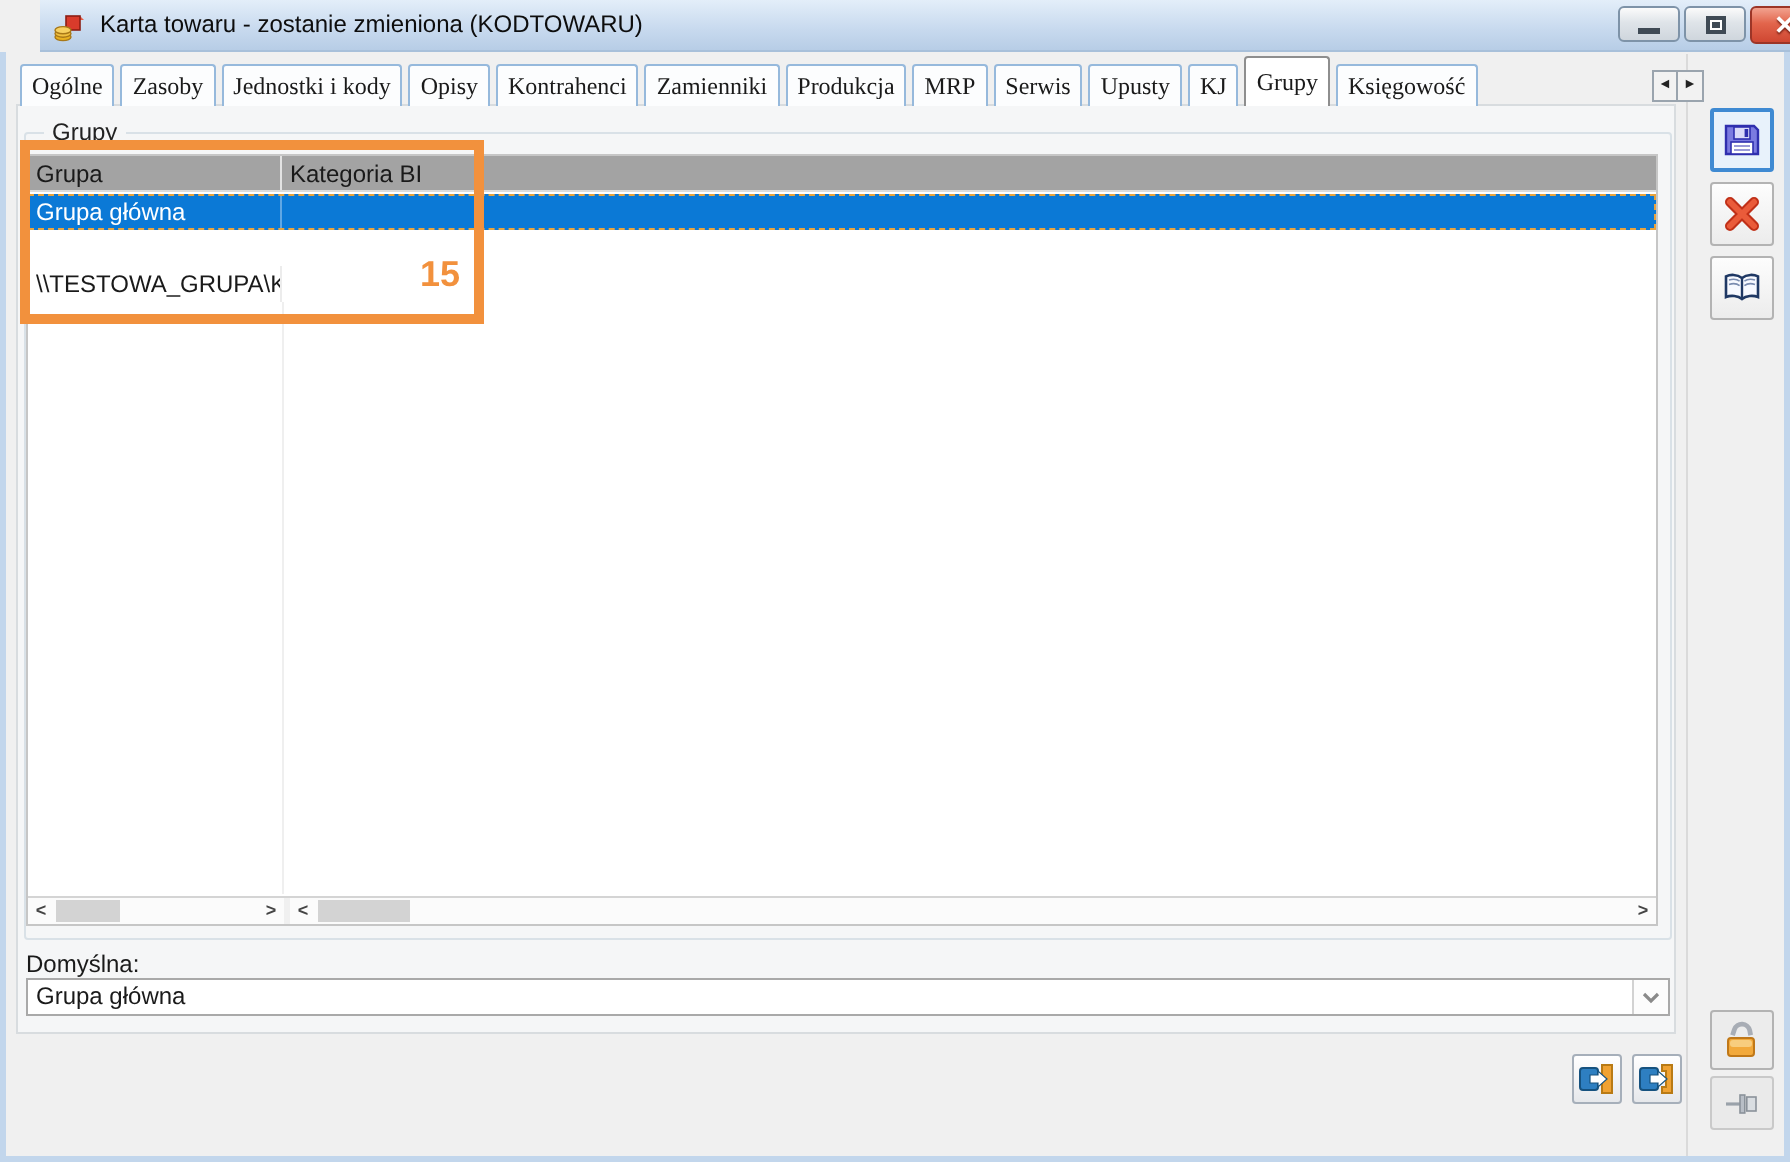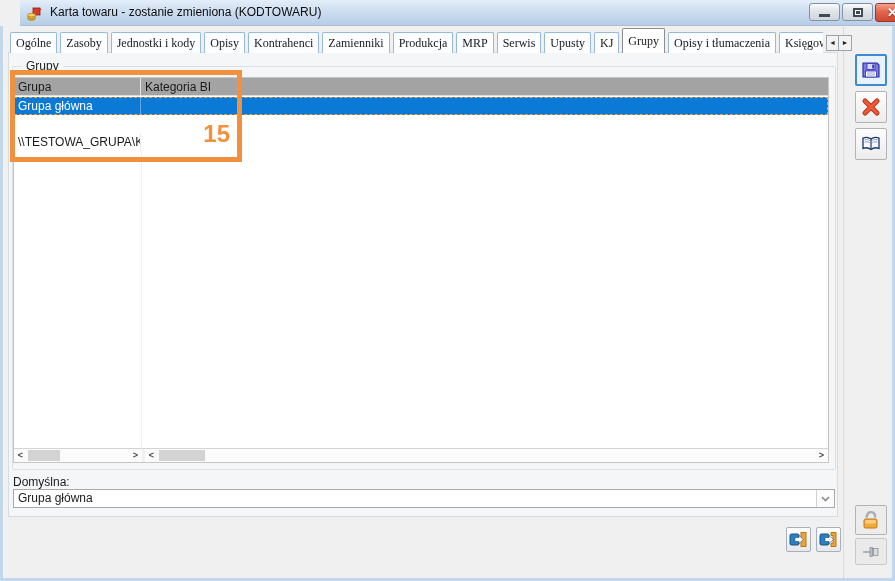--- a/index.html
+++ b/index.html
@@ -61,21 +61,21 @@
   .sb-gap { width:3px; background:#f0f0f0; height:13px; }
   .sb-right { flex:1; }
   .sb .arr { width:13px; text-align:center; font-size:9px; font-weight:bold; line-height:13px; color:#444; cursor:pointer; }
   .sb .track { flex:1; position:relative; cursor:pointer; }
   .sb .thumb { position:absolute; top:1px; bottom:1px; background:#d3d3d3; }
   .sb-left .thumb { left:1px; width:32px; }
   .sb-right .thumb { left:1px; width:46px; }
 
   
   .annot { position:absolute; left:10px; top:70px; width:232px; height:92px; border:5px solid #F2913D; z-index:8; pointer-events:none; }
-  .annot-label { position:absolute; right:7px; bottom:9px; color:#F2913D; font-size:24px; font-weight:bold; }
+  .annot-label { position:absolute; right:7px; bottom:9px; color:#F2913D; font-size:18px; font-weight:bold; }
 
   
   .def-label { position:absolute; left:13px; top:475px; z-index:3; }
   .combo { position:absolute; left:13px; top:489px; width:822px; height:19px; background:#fff; border:1px solid #a9a9a9; display:flex; z-index:3; cursor:pointer; }
   .combo-text { flex:1; padding-left:4px; line-height:17px; }
   .combo-btn { width:18px; border-left:1px solid #d2d2d2; background:#fcfcfc; display:flex; align-items:center; justify-content:center; }
 
   
   .mv-btn { position:absolute; width:25px; height:25px; border:1px solid #a6afba; border-radius:2px;
     background:linear-gradient(#ffffff,#e6e8eb); display:flex; align-items:center; justify-content:center; cursor:pointer; z-index:3; }
@@ -130,21 +130,20 @@
     <div class="tab">Jednostki i kody</div>
     <div class="tab">Opisy</div>
     <div class="tab">Kontrahenci</div>
     <div class="tab">Zamienniki</div>
     <div class="tab">Produkcja</div>
     <div class="tab">MRP</div>
     <div class="tab">Serwis</div>
     <div class="tab">Upusty</div>
     <div class="tab">KJ</div>
     <div class="tab active">Grupy</div>
-    <div class="tab">Opisy i tłumaczenia</div>
     <div class="tab">Księgowość</div>
   </div>
   <div class="tab-nav">
     <div class="tn">◄</div>
     <div class="tn">►</div>
   </div>
 
   <div class="page"></div>
 
   <div class="groupbox"></div>

